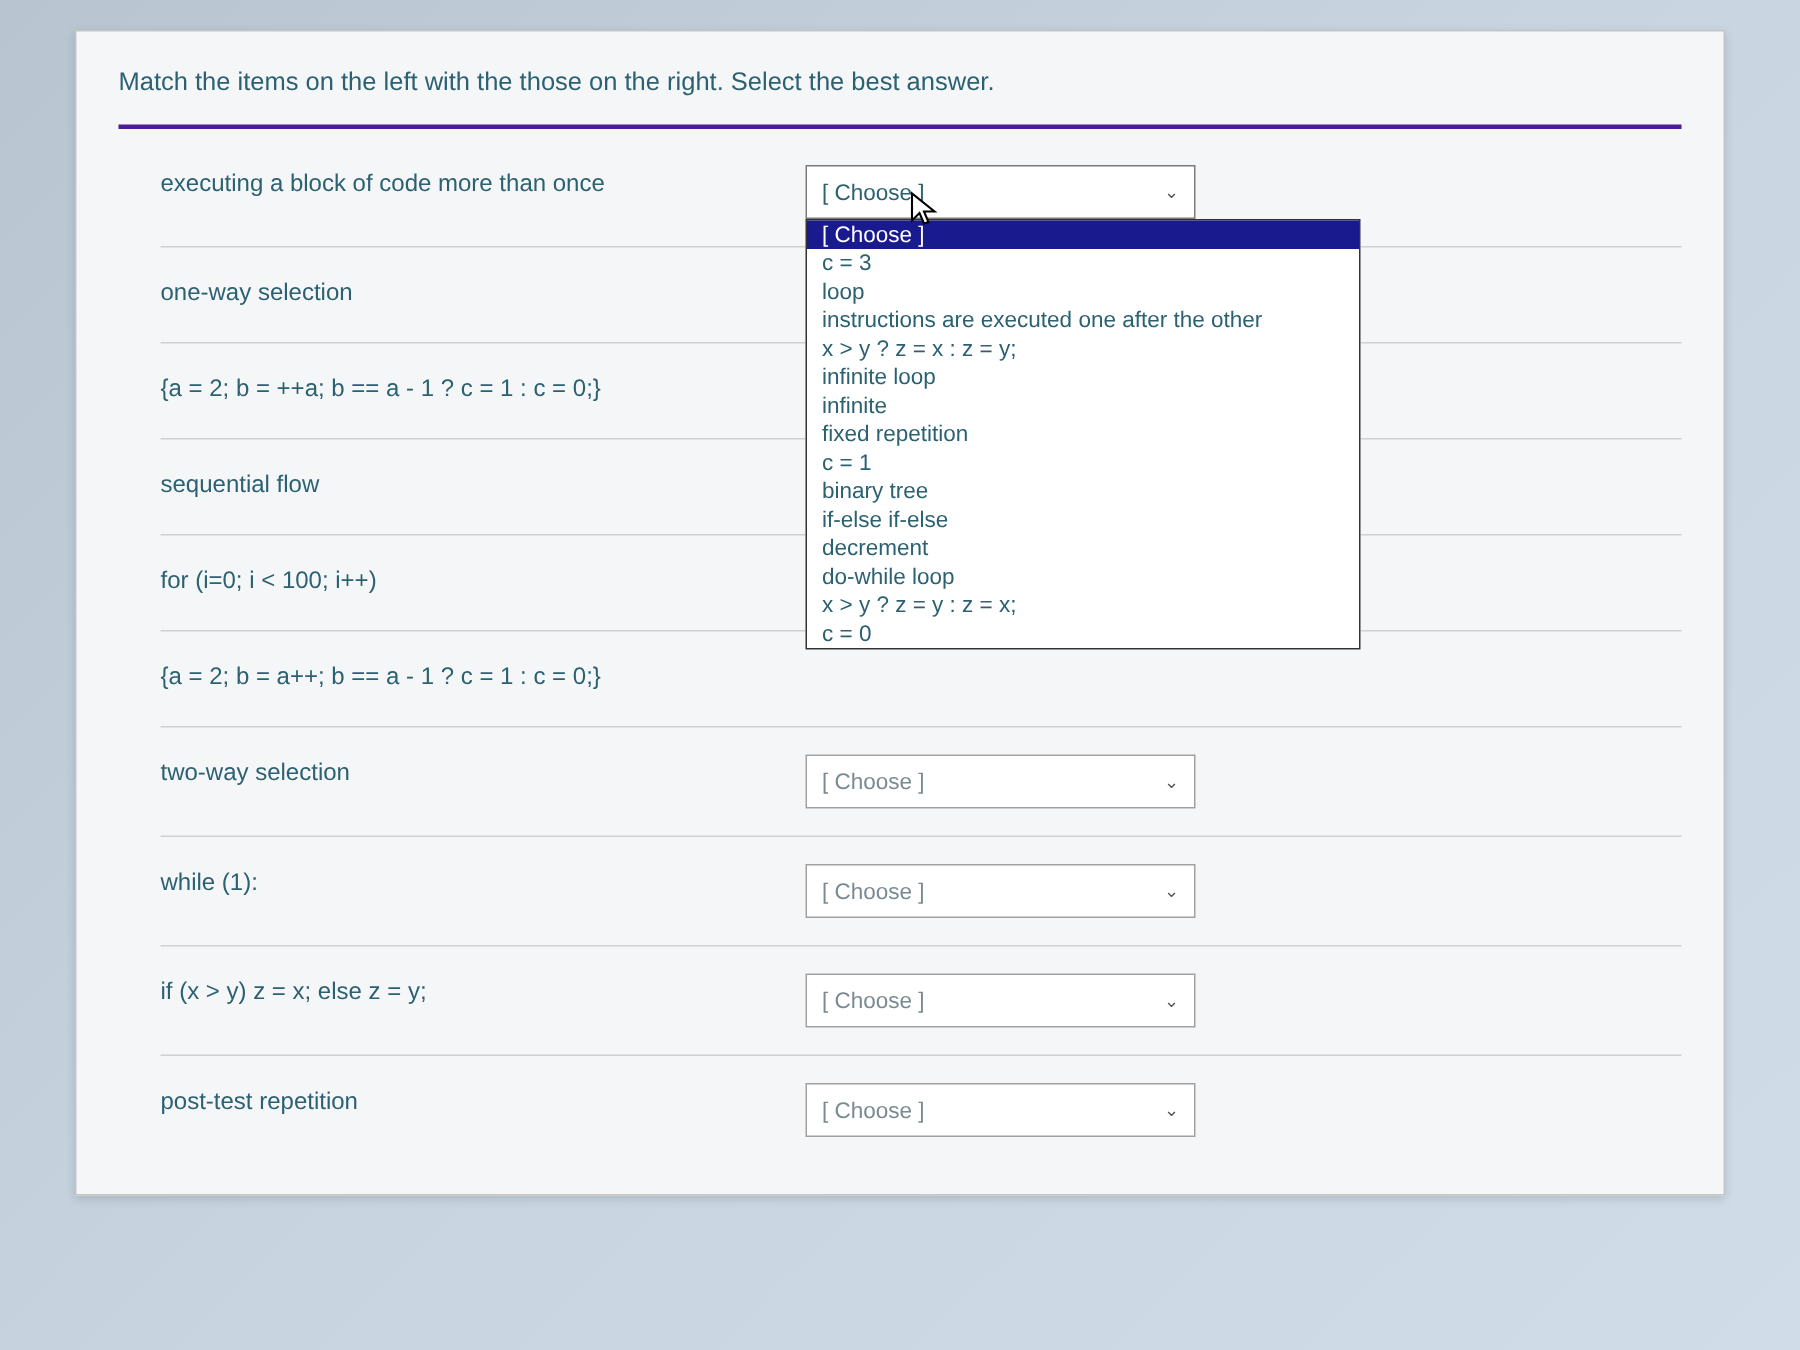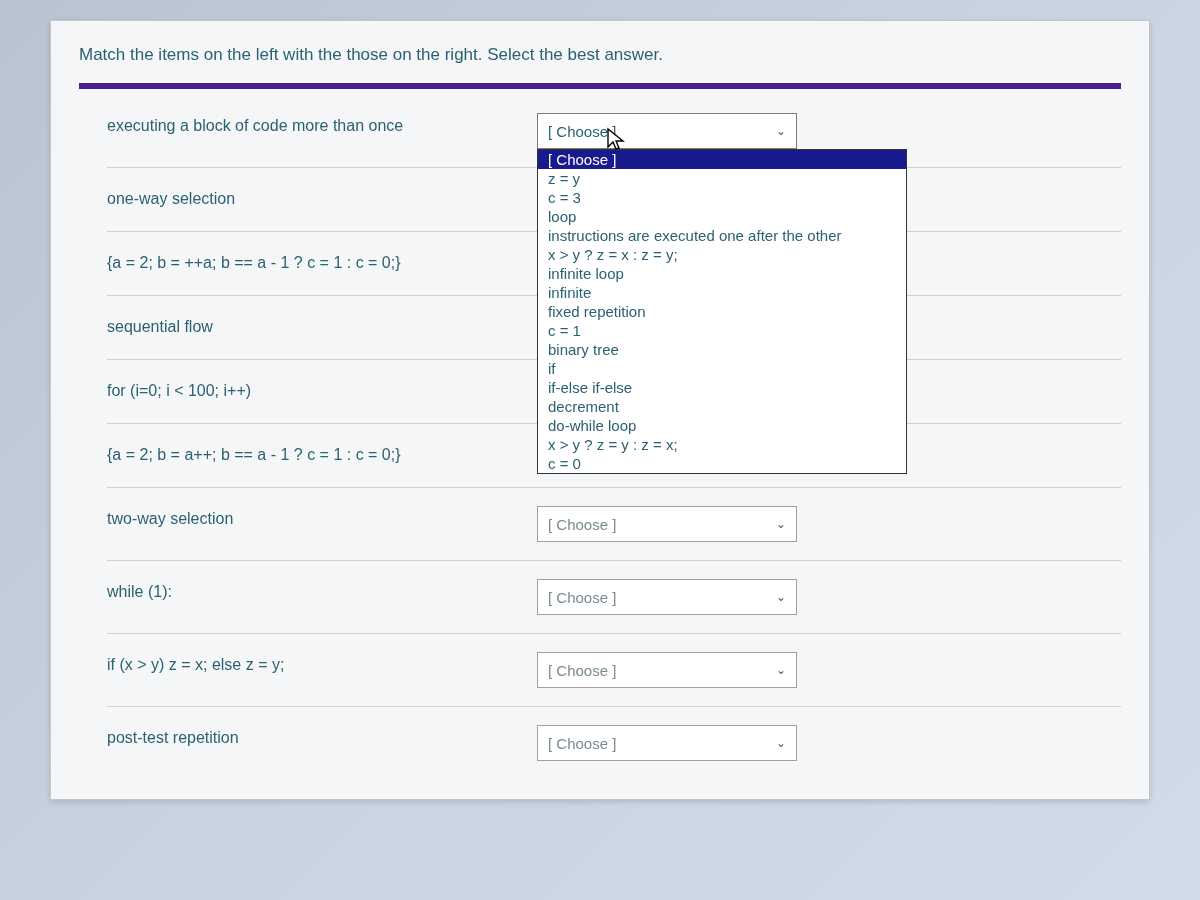--- a/index.html
+++ b/index.html
@@ -15,21 +15,21 @@
     background: #f5f6f8;
     border: 1px solid #c5c5c5;
     box-shadow: 0 2px 6px rgba(0,0,0,0.15);
     padding: 20px 28px;
     position: relative;
   }
   .instruction {
     color: #2b6171;
     font-size: 17px;
     padding: 4px 0 18px 0;
-    border-bottom: 6px solid #4c1d95;
+    border-bottom: 3px solid #4c1d95;
   }
   .rows { margin-top: 6px; }
   .match-row {
     display: flex;
     align-items: flex-start;
     border-bottom: 1px solid #d0d0d0;
     padding: 18px 0 18px 0;
     min-height: 64px;
     margin-left: 28px;
   }
@@ -102,31 +102,29 @@
 
     <div class="match-row">
       <div class="prompt-col">executing a block of code more than once</div>
       <div class="answer-col">
         <div class="select-box">
           <span>[ Choose ]</span>
           <span class="chev">⌄</span>
         </div>
         <div class="dropdown-open">
           <div class="opt selected">[ Choose ]</div>
-          <div class="opt">z = y</div>
           <div class="opt">c = 3</div>
           <div class="opt">loop</div>
           <div class="opt">instructions are executed one after the other</div>
           <div class="opt">x &gt; y ? z = x : z = y;</div>
           <div class="opt">infinite loop</div>
           <div class="opt">infinite</div>
           <div class="opt">fixed repetition</div>
           <div class="opt">c = 1</div>
           <div class="opt">binary tree</div>
-          <div class="opt">if</div>
           <div class="opt">if-else if-else</div>
           <div class="opt">decrement</div>
           <div class="opt">do-while loop</div>
           <div class="opt">x &gt; y ? z = y : z = x;</div>
           <div class="opt">c = 0</div>
         </div>
       </div>
     </div>
 
     <div class="match-row">

